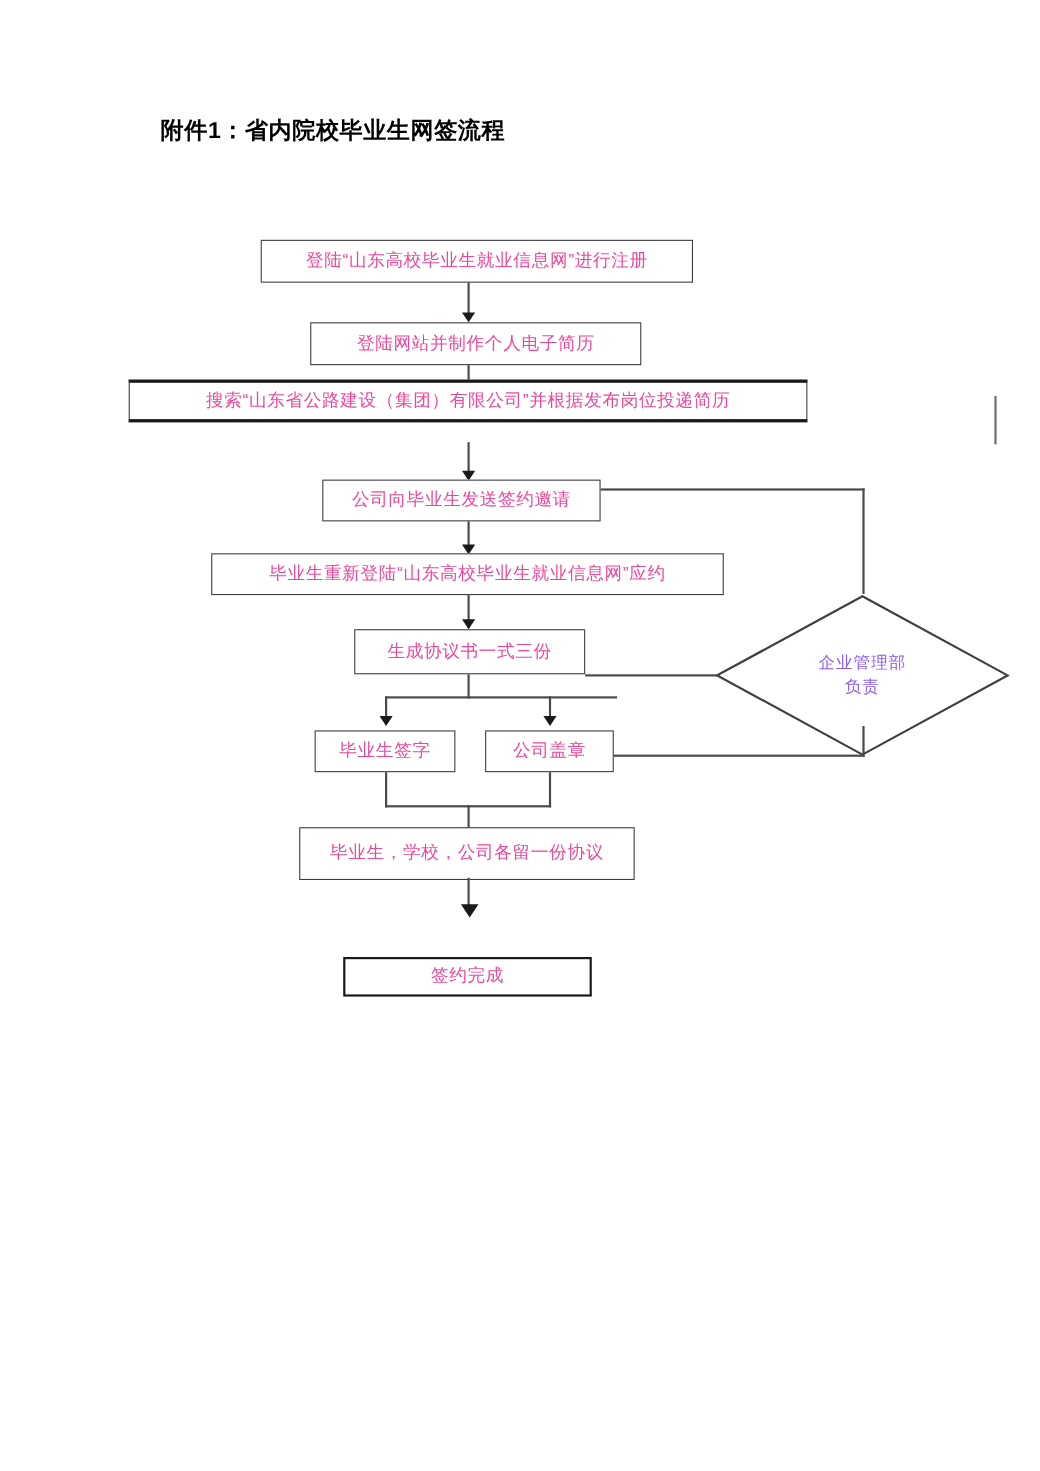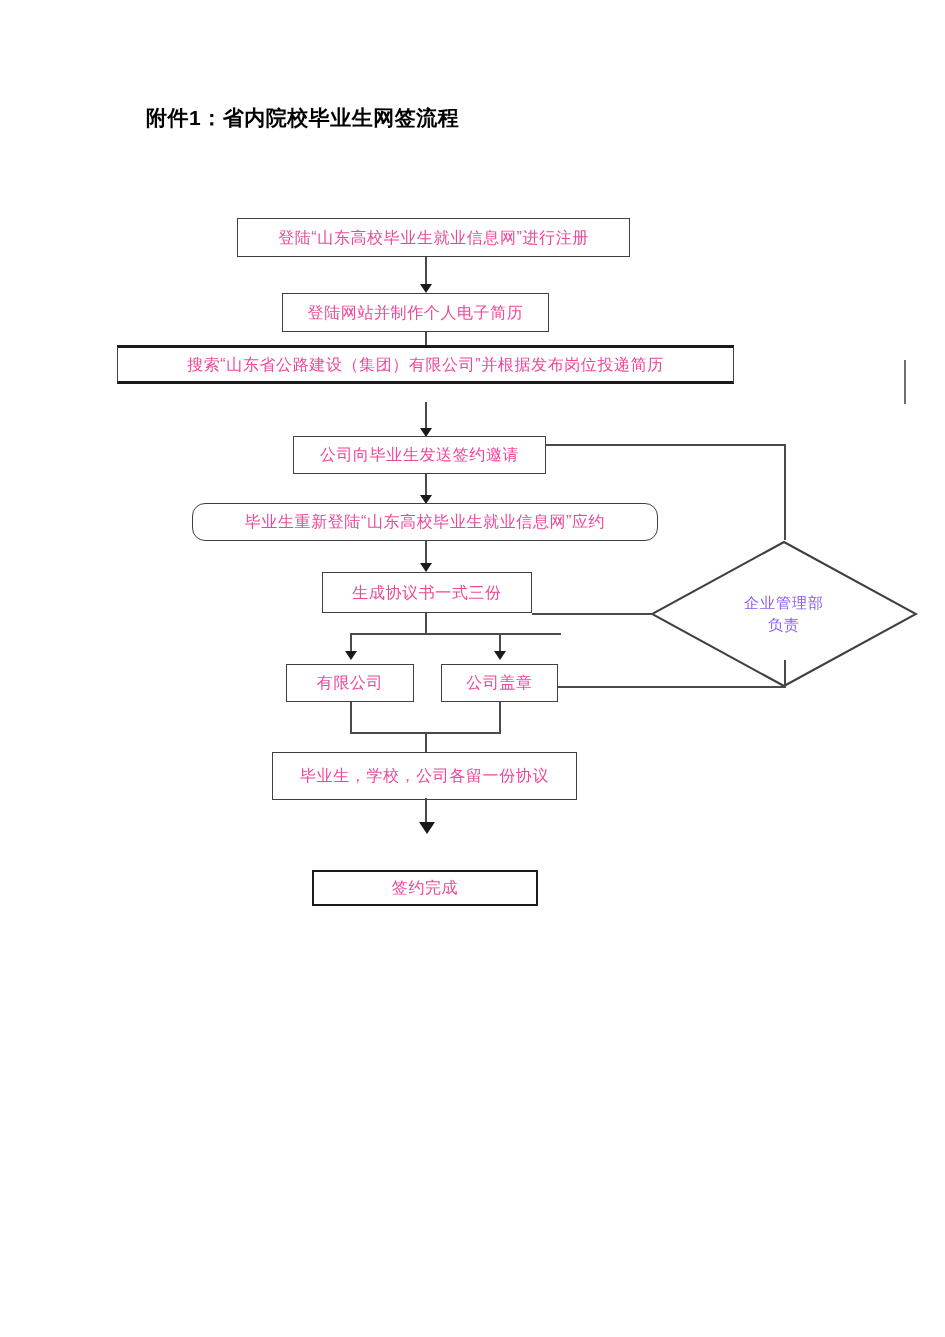--- a/index.html
+++ b/index.html
@@ -96,41 +96,41 @@
 
 <div id="page">
 
   <div id="doc-title">附件1：省内院校毕业生网签流程</div>
 
   <div class="flow-node" style="left:237px; top:218px; width:393px; height:39px;">登陆“山东高校毕业生就业信息网”进行注册</div>
 
   <div class="conn v" style="left:425px; top:257px; height:32px;"></div>
   <div class="arrow-down" style="left:420px; top:284px;"></div>
 
-  <div class="flow-node" style="left:282px; top:293px; width:267px; height:39px;">登陆网站并制作个人电子简历</div>
+  <div class="flow-node" style="left:282px; top:293px; width:301px; height:39px;">登陆网站并制作个人电子简历</div>
 
   <div class="conn v" style="left:425px; top:332px; height:32px;"></div>
   <div class="arrow-down" style="left:420px; top:357px;"></div>
 
   <div class="flow-node heavy" style="left:117px; top:345px; width:617px; height:39px;">搜索“山东省公路建设（集团）有限公司”并根据发布岗位投递简历</div>
 
   <div class="edge-tick" style="left:904px; top:360px; height:44px;"></div>
 
   <div class="conn v" style="left:425px; top:402px; height:33px;"></div>
   <div class="arrow-down" style="left:420px; top:428px;"></div>
 
   <div class="flow-node" style="left:293px; top:436px; width:253px; height:38px;">公司向毕业生发送签约邀请</div>
 
   <div class="conn h" style="left:546px; top:444px; width:240px;"></div>
   <div class="conn v" style="left:784px; top:444px; height:96px;"></div>
 
   <div class="conn v" style="left:425px; top:474px; height:28px;"></div>
   <div class="arrow-down" style="left:420px; top:495px;"></div>
 
-  <div class="flow-node" style="left:192px; top:503px; width:466px; height:38px;border-radius:13px;">毕业生重新登陆“山东高校毕业生就业信息网”应约</div>
+  <div class="flow-node" style="left:192px; top:503px; width:466px; height:38px;">毕业生重新登陆“山东高校毕业生就业信息网”应约</div>
 
   <div class="conn v" style="left:425px; top:541px; height:30px;"></div>
   <div class="arrow-down" style="left:420px; top:563px;"></div>
 
   <div class="diamond-wrap" style="left:650px; top:540px; width:268px; height:148px;">
     <svg width="268" height="148" viewBox="0 0 268 148">
       <polygon points="134,2 266,74 134,146 2,74" fill="#ffffff" stroke="#3f3f3f" stroke-width="2"></polygon>
     </svg>
     <div class="diamond-label">
       <span>企业管理部</span>
@@ -142,21 +142,21 @@
 
   <div class="flow-node" style="left:322px; top:572px; width:210px; height:41px;">生成协议书一式三份</div>
 
   <div class="conn v" style="left:425px; top:613px; height:22px;"></div>
   <div class="conn h" style="left:350px; top:633px; width:211px;"></div>
   <div class="conn v" style="left:350px; top:633px; height:23px;"></div>
   <div class="arrow-down" style="left:345px; top:651px;"></div>
   <div class="conn v" style="left:499px; top:633px; height:23px;"></div>
   <div class="arrow-down" style="left:494px; top:651px;"></div>
 
-  <div class="flow-node" style="left:286px; top:664px; width:128px; height:38px;">有限公司</div>
+  <div class="flow-node" style="left:286px; top:664px; width:128px; height:38px;">毕业生签字</div>
 
   <div class="flow-node" style="left:441px; top:664px; width:117px; height:38px;text-align:right;">公司盖章</div>
 
   <div class="conn v" style="left:784px; top:688px; height:0px;"></div>
   <div class="conn v" style="left:784px; top:660px; height:28px;"></div>
   <div class="conn h" style="left:558px; top:686px; width:228px;"></div>
 
   <div class="conn v" style="left:350px; top:702px; height:32px;"></div>
   <div class="conn v" style="left:499px; top:702px; height:32px;"></div>
   <div class="conn h" style="left:350px; top:732px; width:151px;"></div>

